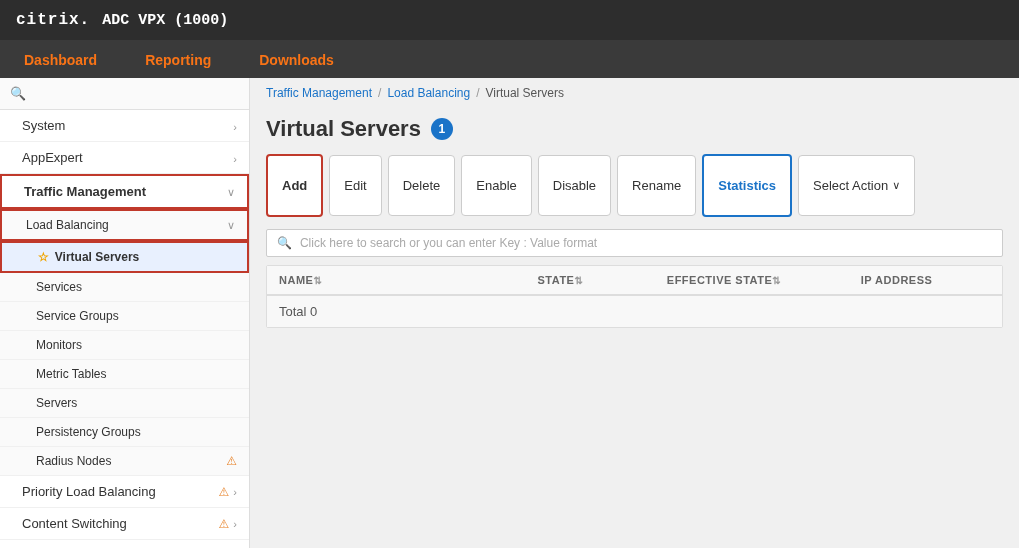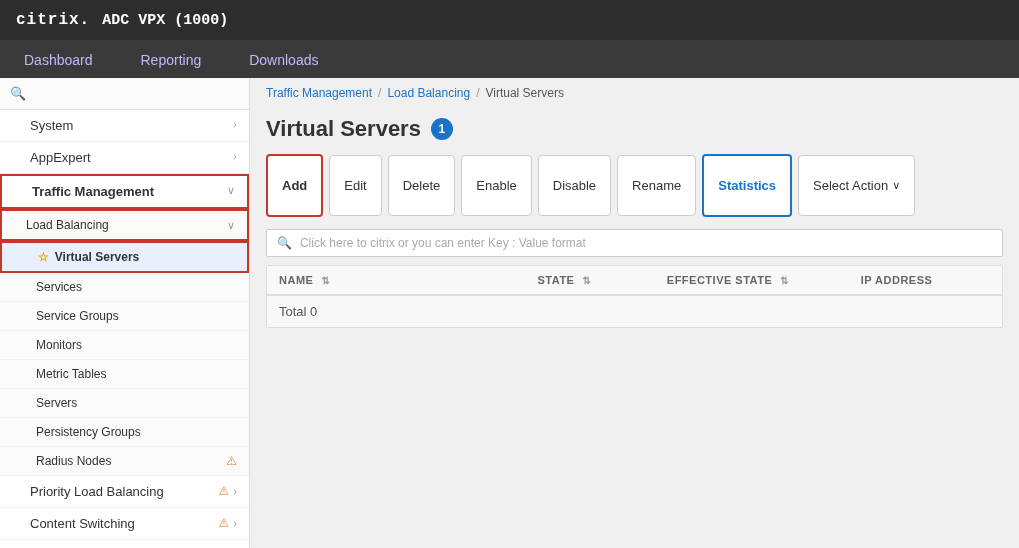--- a/index.html
+++ b/index.html
@@ -27,28 +27,29 @@
     
     .nav-tabs {
       background: #3a3a3a;
       height: 38px;
       display: flex;
       align-items: flex-end;
       padding: 0 0;
     }
     .nav-tab {
       padding: 8px 24px;
-      color: #c4b5fd;
+      color: #f97316;
       cursor: pointer;
       font-size: 14px;
       border-top-left-radius: 4px;
       border-top-right-radius: 4px;
       height: 36px;
       display: flex;
       align-items: center;
+      font-weight: bold;
     }
     .nav-tab.active {
       background: #f0f0f0;
       color: #1a73c8;
       font-weight: bold;
     }
 
     
     .main-layout {
       display: flex;
@@ -75,24 +76,24 @@
       border: none;
       outline: none;
       background: transparent;
       font-size: 12px;
       color: #666;
       width: 100%;
     }
     .search-icon-s { color: #999; font-size: 13px; }
 
     .sidebar-item {
-      padding: 8px 12px 8px 30px;
-      cursor: pointer;
-      display: flex;
-      align-items: flex-start;
+      padding: 8px 12px 8px 22px;
+      cursor: pointer;
+      display: flex;
+      align-items: flex-end;
       justify-content: space-between;
       font-size: 13px;
       color: #333;
       border-bottom: 1px solid #f0f0f0;
     }
     .sidebar-item.highlighted {
       border: 2px solid #c0392b;
       background: #fff;
     }
     .sidebar-arrow { color: #999; font-size: 11px; }
@@ -250,21 +251,21 @@
       padding: 8px 12px;
     }
     .th {
       font-size: 11px;
       font-weight: bold;
       color: #666;
       text-transform: uppercase;
       letter-spacing: 0.5px;
       display: flex;
       align-items: center;
-      gap: 8px;
+      gap: 0;
     }
     .sort-icon { color: #999; font-size: 10px; }
     .no-items {
       padding: 12px;
       color: #e74c3c;
       font-size: 13px;
       font-style: italic;
     }
     .table-footer {
       padding: 8px 12px;
@@ -393,21 +394,21 @@
       <button class="btn">Rename</button>
       <button class="btn btn-statistics">Statistics</button>
       <button class="btn btn-select-action">
         <span>Select Action</span>
         <span style="font-size:11px;">∨</span>
       </button>
     </div>
 
     <div class="search-bar">
       <span style="color:#999;">🔍</span>
-      <span style="color:#aaa;font-size:12px;">Click here to citrix or you can enter Key : Value format</span>
+      <span style="color:#aaa;font-size:12px;">Click here to search or you can enter Key : Value format</span>
     </div>
 
     <div class="data-table">
       <div class="table-header">
         <div class="th">
           <span>NAME</span>
           <span class="sort-icon">⇅</span>
         </div>
         <div class="th">
           <span>STATE</span>

